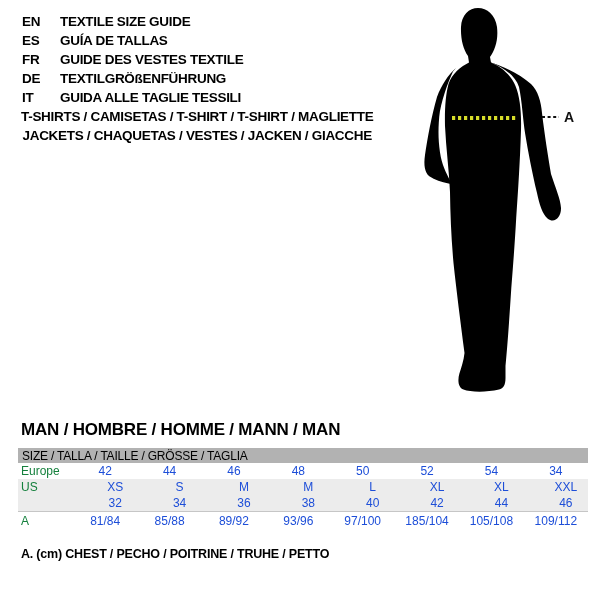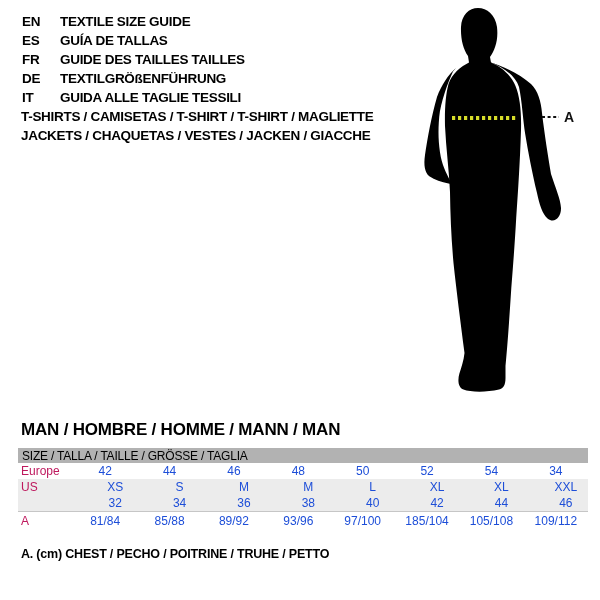--- a/index.html
+++ b/index.html
@@ -6,55 +6,55 @@
   .canvas{
     position:relative;width:600px;height:600px;background:#ffffff;
     font-family:"Liberation Sans",sans-serif;color:#000;overflow:hidden;padding-left:19px;
   }
   
   .lang-block{position:absolute;left:22px;top:12px;}
   .lang-row{display:flex;height:19px;align-items:center;}
   .lang-code{width:38px;font-size:13.5px;font-weight:700;letter-spacing:-0.3px;}
   .lang-title{font-size:13.5px;font-weight:700;letter-spacing:-0.3px;white-space:nowrap;}
   
-  .cat-block{position:absolute;left:21px;top:108px;}
+  .cat-block{position:absolute;left:21px;top:108px;text-align:center;}
   .cat-line{font-size:13.5px;font-weight:700;letter-spacing:-0.3px;line-height:18.5px;white-space:nowrap;}
   
   .figure{position:absolute;left:0;top:0;width:600px;height:600px;}
   .marker-a{font-family:"Liberation Sans",sans-serif;font-size:14px;font-weight:600;fill:#111;}
   
   .section-title{position:absolute;left:21px;top:420px;font-size:17px;font-weight:700;letter-spacing:-0.2px;white-space:nowrap;}
   
   .size-table{position:absolute;left:18px;top:448px;width:570px;font-size:12px;}
   .thead{height:15px;background:#b2b2b2;display:flex;align-items:center;padding-left:4px;box-sizing:border-box;color:#000000;letter-spacing:-0.2px;}
   .trow{display:grid;grid-template-columns:55px repeat(8,1fr);height:16px;align-items:center;}
   .trow.shaded{background:#ececec;gap:20px;}
   .trow.topline{border-top:1px solid #c6c6c6;height:18px;}
-  .tlabel{padding-left:3px;color:#be185d;}
+  .tlabel{padding-left:3px;color:#15803d;}
   .tcell{text-align:center;color:#1d4ed8;}
   
   .footnote{position:absolute;left:21px;top:547px;font-size:12.5px;font-weight:700;letter-spacing:-0.2px;white-space:nowrap;}
 </style>
 </head>
 <body>
 
 <div class="canvas">
 
   <div class="lang-block">
     <div class="lang-row">
       <span class="lang-code">EN</span>
       <span class="lang-title">TEXTILE SIZE GUIDE</span>
     </div>
     <div class="lang-row">
       <span class="lang-code">ES</span>
       <span class="lang-title">GUÍA DE TALLAS</span>
     </div>
     <div class="lang-row">
       <span class="lang-code">FR</span>
-      <span class="lang-title">GUIDE DES TAILLES TAILLES</span>
+      <span class="lang-title">GUIDE DES VESTES TEXTILE</span>
     </div>
     <div class="lang-row">
       <span class="lang-code">DE</span>
       <span class="lang-title">TEXTILGRÖßENFÜHRUNG</span>
     </div>
     <div class="lang-row">
       <span class="lang-code">IT</span>
       <span class="lang-title">GUIDA ALLE TAGLIE TESSILI</span>
     </div>
   </div>

